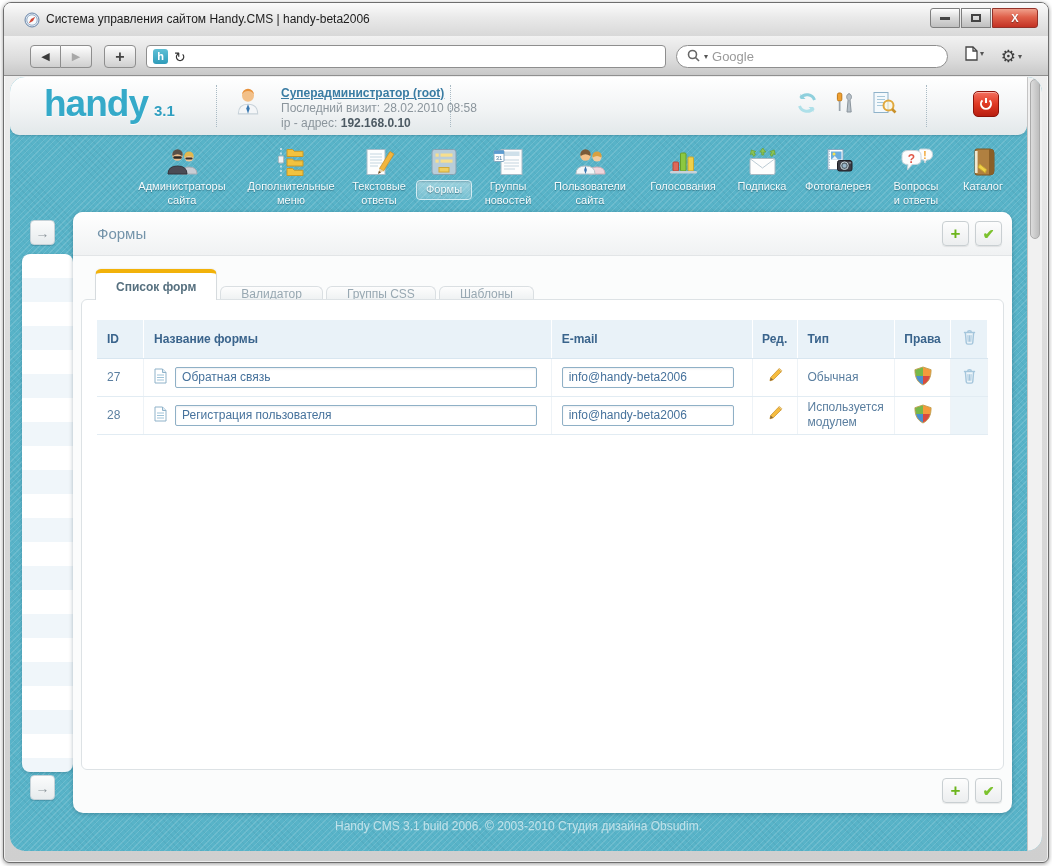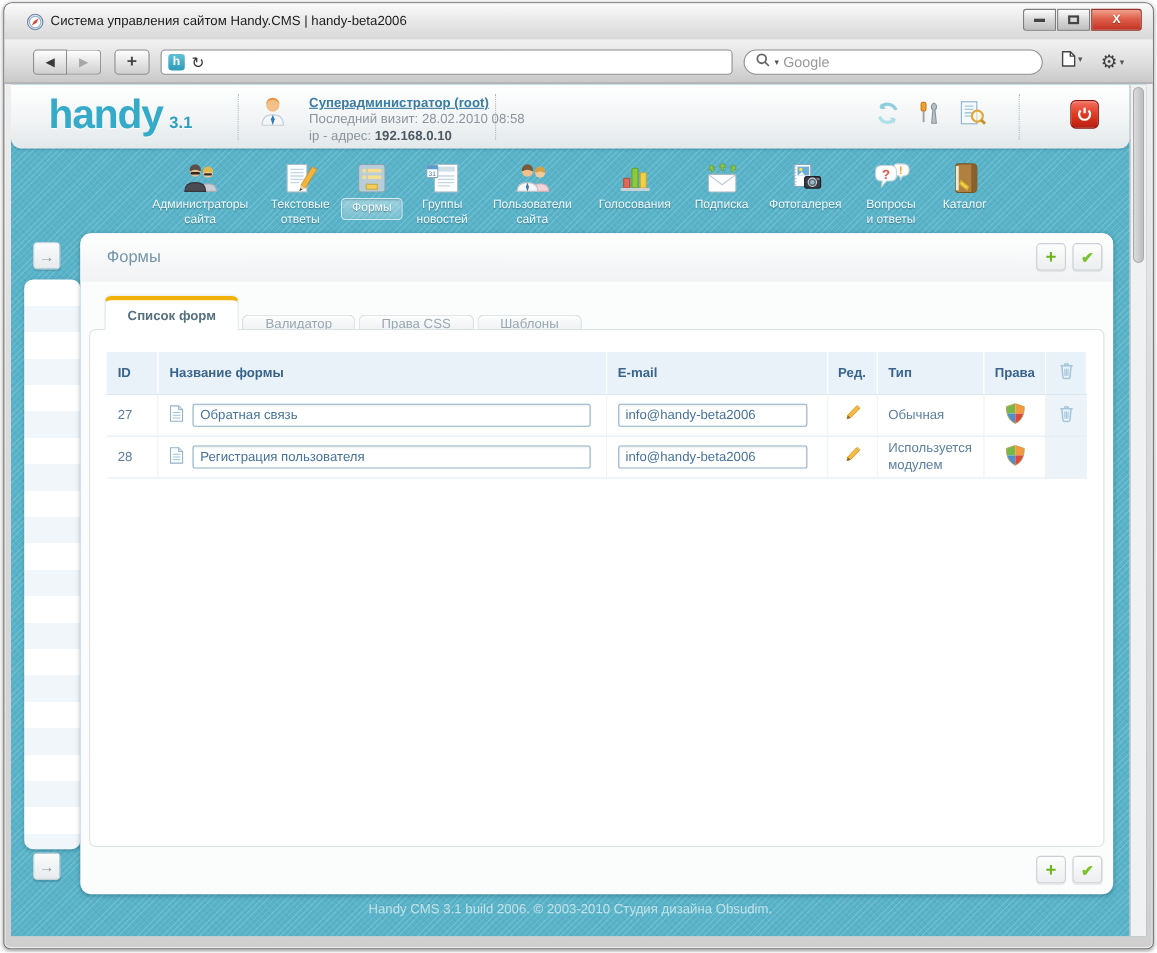--- a/index.html
+++ b/index.html
@@ -46,21 +46,21 @@
   .searchbox input::placeholder { color:#9a9a9a; }
   .mini-arrow { font-size:8px; color:#555; }
   .tb-icon { position:absolute; top:10px; display:flex; align-items:center; gap:2px; color:#3c3c3c; cursor:pointer; }
   .tb-icon.page { right:64px; }
   .tb-icon.gear { right:26px; font-size:17px; }
 
   
   .viewport { position:absolute; top:74px; left:6px; right:6px; bottom:11px; overflow:hidden;
     background:#58b3c8;
     background-image:repeating-linear-gradient(135deg, rgba(255,255,255,.13) 0 1px, rgba(255,255,255,0) 1px 4px),
-                     repeating-linear-gradient(45deg, rgba(0,60,80,.05) 0 1px, rgba(0,0,0,0) 1px 5px); }
+                     repeating-linear-gradient(45deg, rgba(0,60,80,.05) 0 1px, rgba(0,0,0,0) 1px 5px);border-radius:15px; }
   .scrollbar { position:absolute; top:0; right:0; bottom:0; width:15px; background:#f1f1f1; border-left:1px solid #c4c4c4; }
   .scroll-thumb { position:absolute; top:2px; left:2px; width:10px; height:160px; border-radius:5px;
     background:linear-gradient(90deg,#dcdcdc,#bdbdbd); border:1px solid #aaa; }
 
   
   .app-header { position:absolute; top:0; left:0; right:15px; height:58px;
     background:linear-gradient(180deg,#ffffff,#f2f4f5 55%,#e2e8ea); border-radius:0 0 9px 9px;
     box-shadow:0 1px 2px rgba(0,40,60,.2); }
   .logo { position:absolute; left:34px; top:6px; font-size:37px; font-weight:bold; letter-spacing:-1px;
     color:#35aac9; text-shadow:0 1px 1px rgba(255,255,255,.8); }
@@ -275,20 +275,35 @@
               <rect x="21.4" y="10.4" width="7.2" height="2.2" rx="1.1" fill="#332e2a"></rect>
               <path d="M4 27 q0 -8 9.5 -8 q9.5 0 9.5 8 z" fill="#4b4b55" stroke="#35353d"></path>
               <circle cx="13.5" cy="8.5" r="5.2" fill="#e9bd8f"></circle>
               <path d="M8.3 7.5 a5.2 5.2 0 0 1 10.4 0 l-.4 1.4 q-4.8 -3.2 -9.6 0 z" fill="#5a5048"></path>
               <rect x="9.3" y="9.3" width="8.4" height="2.4" rx="1.2" fill="#2b2724"></rect>
             </svg>
         </span>
         <span class="nlabel">Администраторы
 сайта</span>
       </div>
+      <div class="navitem" style="width:102px">
+        <span class="nicon">
+          <svg width="34" height="30" viewBox="0 0 34 30">
+              <line x1="7" y1="1" x2="7" y2="29" stroke="#e4f0f4" stroke-width="1.4" stroke-dasharray="2 2.4"></line>
+              <rect x="4.4" y="9" width="5.2" height="7" rx="1.2" fill="#eef2f4" stroke="#aab6bc"></rect>
+              <g fill="#f2c23e" stroke="#c89a28">
+                <path d="M13 2.5 h5.5 l1.8 1.8 h8.7 v5.2 h-16 z"></path>
+                <path d="M13 12 h5.5 l1.8 1.8 h8.7 v5.2 h-16 z"></path>
+                <path d="M13 21.5 h5.5 l1.8 1.8 h8.7 v5.2 h-16 z"></path>
+              </g>
+            </svg>
+        </span>
+        <span class="nlabel">Дополнительные
+меню</span>
+      </div>
       <div class="navitem" style="width:66px">
         <span class="nicon">
           <svg width="34" height="30" viewBox="0 0 34 30">
               <rect x="5" y="2.5" width="18" height="25" fill="#fdfefe" stroke="#a8bcc8"></rect>
               <path d="M8 7 h12 M8 10 h12 M8 13 h12 M8 16 h12 M8 19 h8" stroke="#c6d6e0" stroke-width="1.2"></path>
               <path d="M17.5 21.5 L28 4.5 l4 2.5 L21.5 24 Z" fill="#f2b53c" stroke="#c8902a" stroke-width=".8"></path>
               <path d="M17.5 21.5 l-1.4 5.4 l5.4 -2.9 z" fill="#e8d0a8"></path>
               <path d="M16.9 24 l-.8 2.9 l2.9 -1.6 z" fill="#6a4a26"></path>
             </svg>
         </span>
@@ -418,21 +433,21 @@
         <span class="panel-title">Формы</span>
         <div class="btnset">
           <div class="icon-btn add">+</div>
           <div class="icon-btn ok">✔</div>
         </div>
       </div>
 
       <div class="tabs">
         <div class="tab active">Список форм</div>
         <div class="tab">Валидатор</div>
-        <div class="tab">Права CSS</div>
+        <div class="tab">Группы CSS</div>
         <div class="tab">Шаблоны</div>
       </div>
 
       <div class="contentbox">
         <table class="ftable">
           <tbody>
               <tr>
             <th class="col-id">ID</th>
             <th class="col-name">Название формы</th>
             <th class="col-email">E-mail</th>

